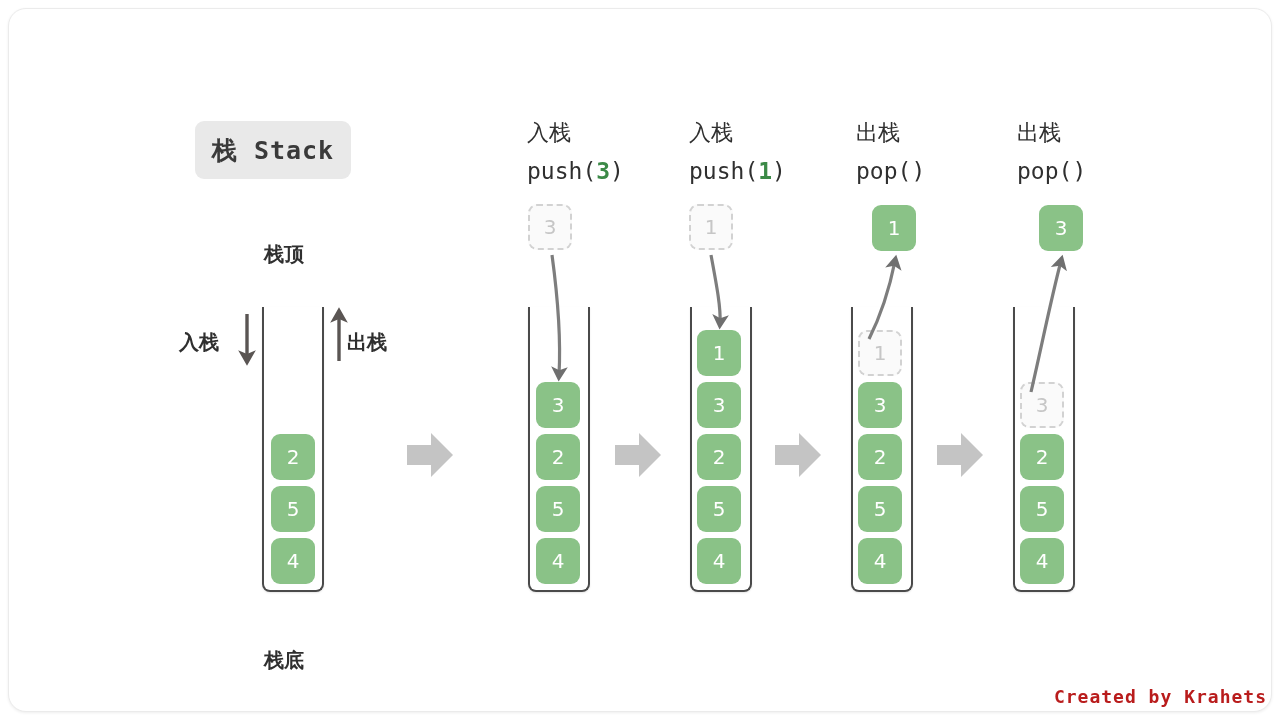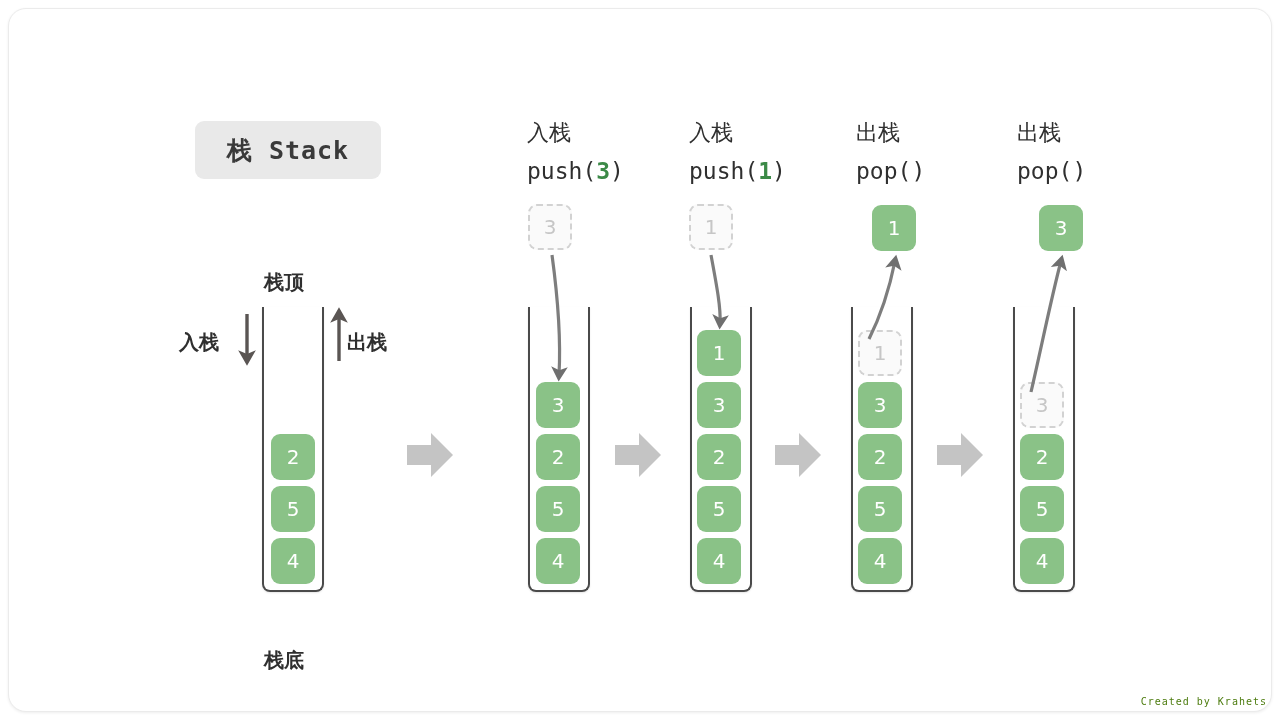--- a/index.html
+++ b/index.html
@@ -34,21 +34,21 @@
     left: 0; top: 0;
     width: 1280px;
     height: 720px;
   }
 
   
   .title-chip {
     position: absolute;
     left: 186px;
     top: 112px;
-    width: 186px;
+    width: 156px;
     height: 58px;
     background: #e9e9e9;
     border-radius: 9px;
     display: flex;
     align-items: center;
     justify-content: center;
     font-size: 25px;
     font-weight: bold;
     color: #3a3a3a;
     letter-spacing: 1px;
@@ -113,43 +113,44 @@
     background: #fafafa;
     color: #c6c6c6;
     border: 2px dashed #d2d2d2;
   }
 
   
   .footer {
     position: absolute;
     right: 22px;
     bottom: 22px;
-    font-size: 10px;
-    color: #4d7c0f;
+    font-size: 18px;
+    color: #b91c1c;
     letter-spacing: 1px;
     font-family: "DejaVu Sans Mono", "Liberation Mono", monospace;
+    font-weight: bold;
   }
 
   svg.overlay {
     position: absolute;
     left: 0; top: 0;
     width: 1280px;
     height: 720px;
     pointer-events: none;
   }
 </style>
 </head>
 <body>
 
 <div class="page-frame">
 <div class="canvas">
 
   <div class="title-chip">栈 Stack</div>
 
-  <div class="cjk-label" style="left:255px; top:260px;">栈顶</div>
+  <div class="cjk-label" style="left:255px; top:232px;">栈顶</div>
 
   <div class="cjk-label" style="left:255px; top:638px;">栈底</div>
 
   <div class="cjk-label" style="left:170px; top:320px;">入栈</div>
 
   <div class="cjk-label" style="left:338px; top:320px;">出栈</div>
 
   <div class="op-head" style="left:518px; top:105px;">
     <div class="cjk">入栈</div>
     <div class="code"><span>push(</span><span class="arg">3</span><span>)</span></div>

